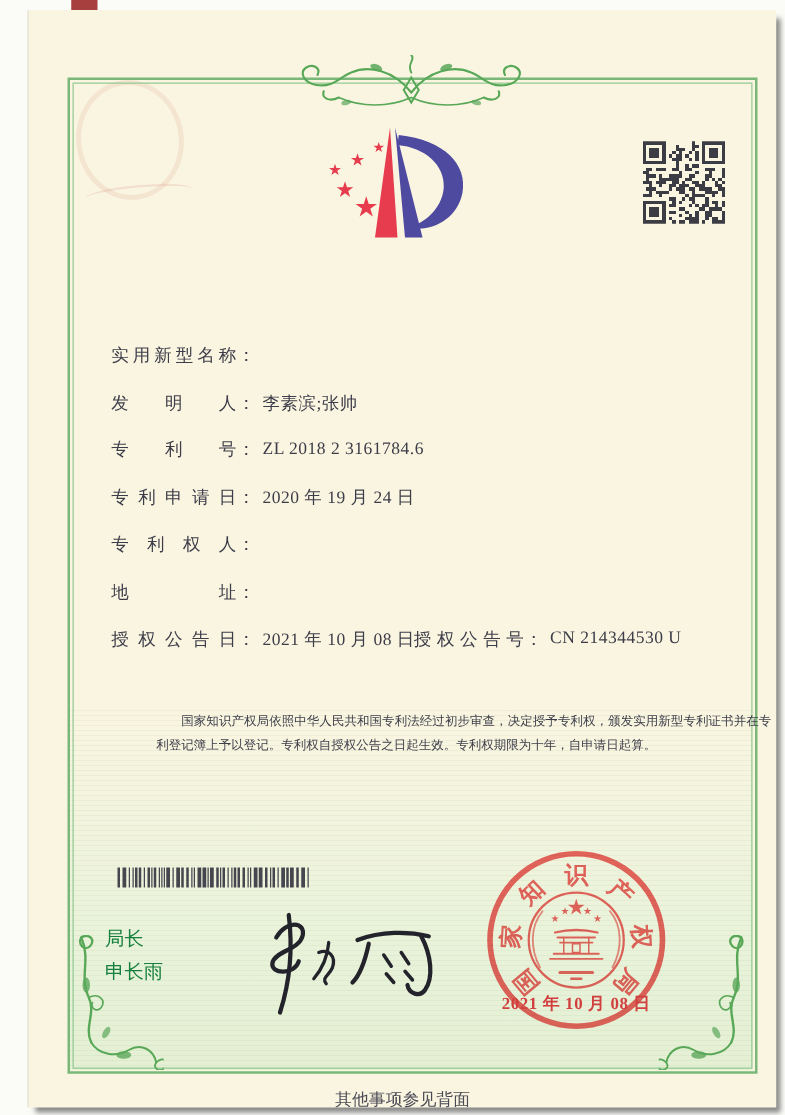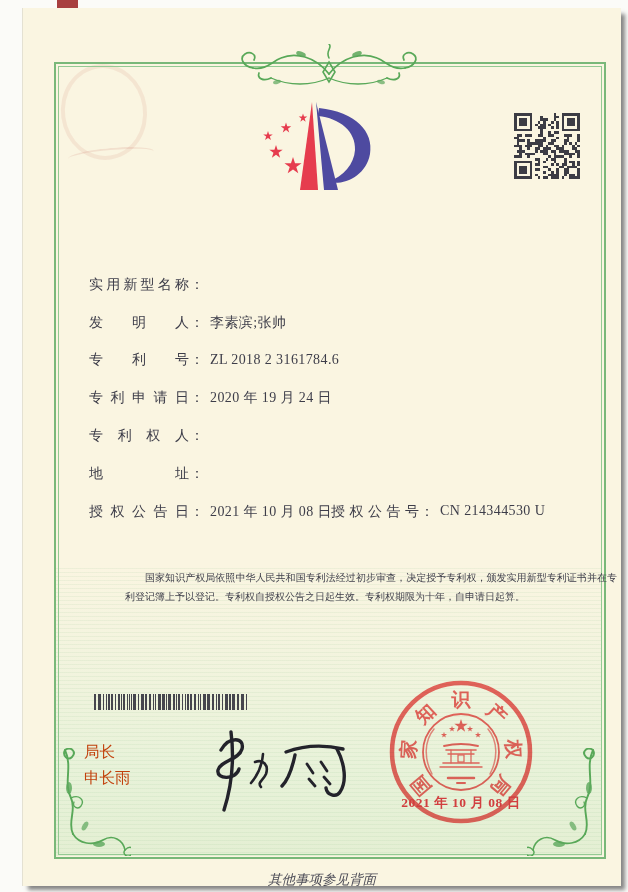--- a/index.html
+++ b/index.html
@@ -40,28 +40,28 @@
   .fvalue{letter-spacing:.4px;white-space:nowrap;}
   .pair2{position:absolute;left:242px;display:flex;}
   .pair2 .flabel{width:88px;}
   
   .paras{position:absolute;left:63px;top:561px;width:492px;font-size:10px;line-height:18.6px;
          text-align:justify;color:#3e3e4a;z-index:3;margin-left:39px;}
   .paras p{margin:0;text-indent:2em;}
   
   .barcode{position:absolute;left:71px;top:686px;width:160px;height:16px;display:flex;align-items:stretch;z-index:3;}
   .barcode div{height:100%;flex:none;}
-  .signer{position:absolute;left:61px;top:731px;z-index:3;font-family:Liberation Serif, serif;
-          font-size:15.5px;line-height:26px;color:#c2410c;}
+  .signer{position:absolute;left:61px;top:731px;z-index:3;font-family:Liberation Mono, monospace;
+          font-size:15.5px;line-height:26px;color:#15803d;}
   .signature{position:absolute;left:170px;top:714px;width:165px;height:92px;z-index:3;}
   .seal{position:absolute;left:365px;top:671px;width:146px;height:146px;z-index:4;mix-blend-mode:multiply;opacity:.95;}
   .seal-date{position:absolute;left:373px;top:786px;width:130px;text-align:center;font-size:13.5px;font-weight:700;
              color:#d13f3f;letter-spacing:.5px;z-index:5;white-space:nowrap;}
   .pagenum{position:absolute;left:31px;top:824px;width:550px;text-align:center;font-size:13px;color:#3f3f4a;z-index:3;}
-  .backnote{position:absolute;left:0;top:863px;width:598px;text-align:center;font-size:13.5px;color:#4a4a55;z-index:3;font-style:italic;}
+  .backnote{position:absolute;left:0;top:863px;width:598px;text-align:center;font-size:13.5px;color:#4a4a55;z-index:3;}
 </style>
 </head>
 <body>
 
 <div class="scan">
   <div class="edge-mark"></div>
 
   <div class="paper">
 
     <div class="ghost-ring"></div>

